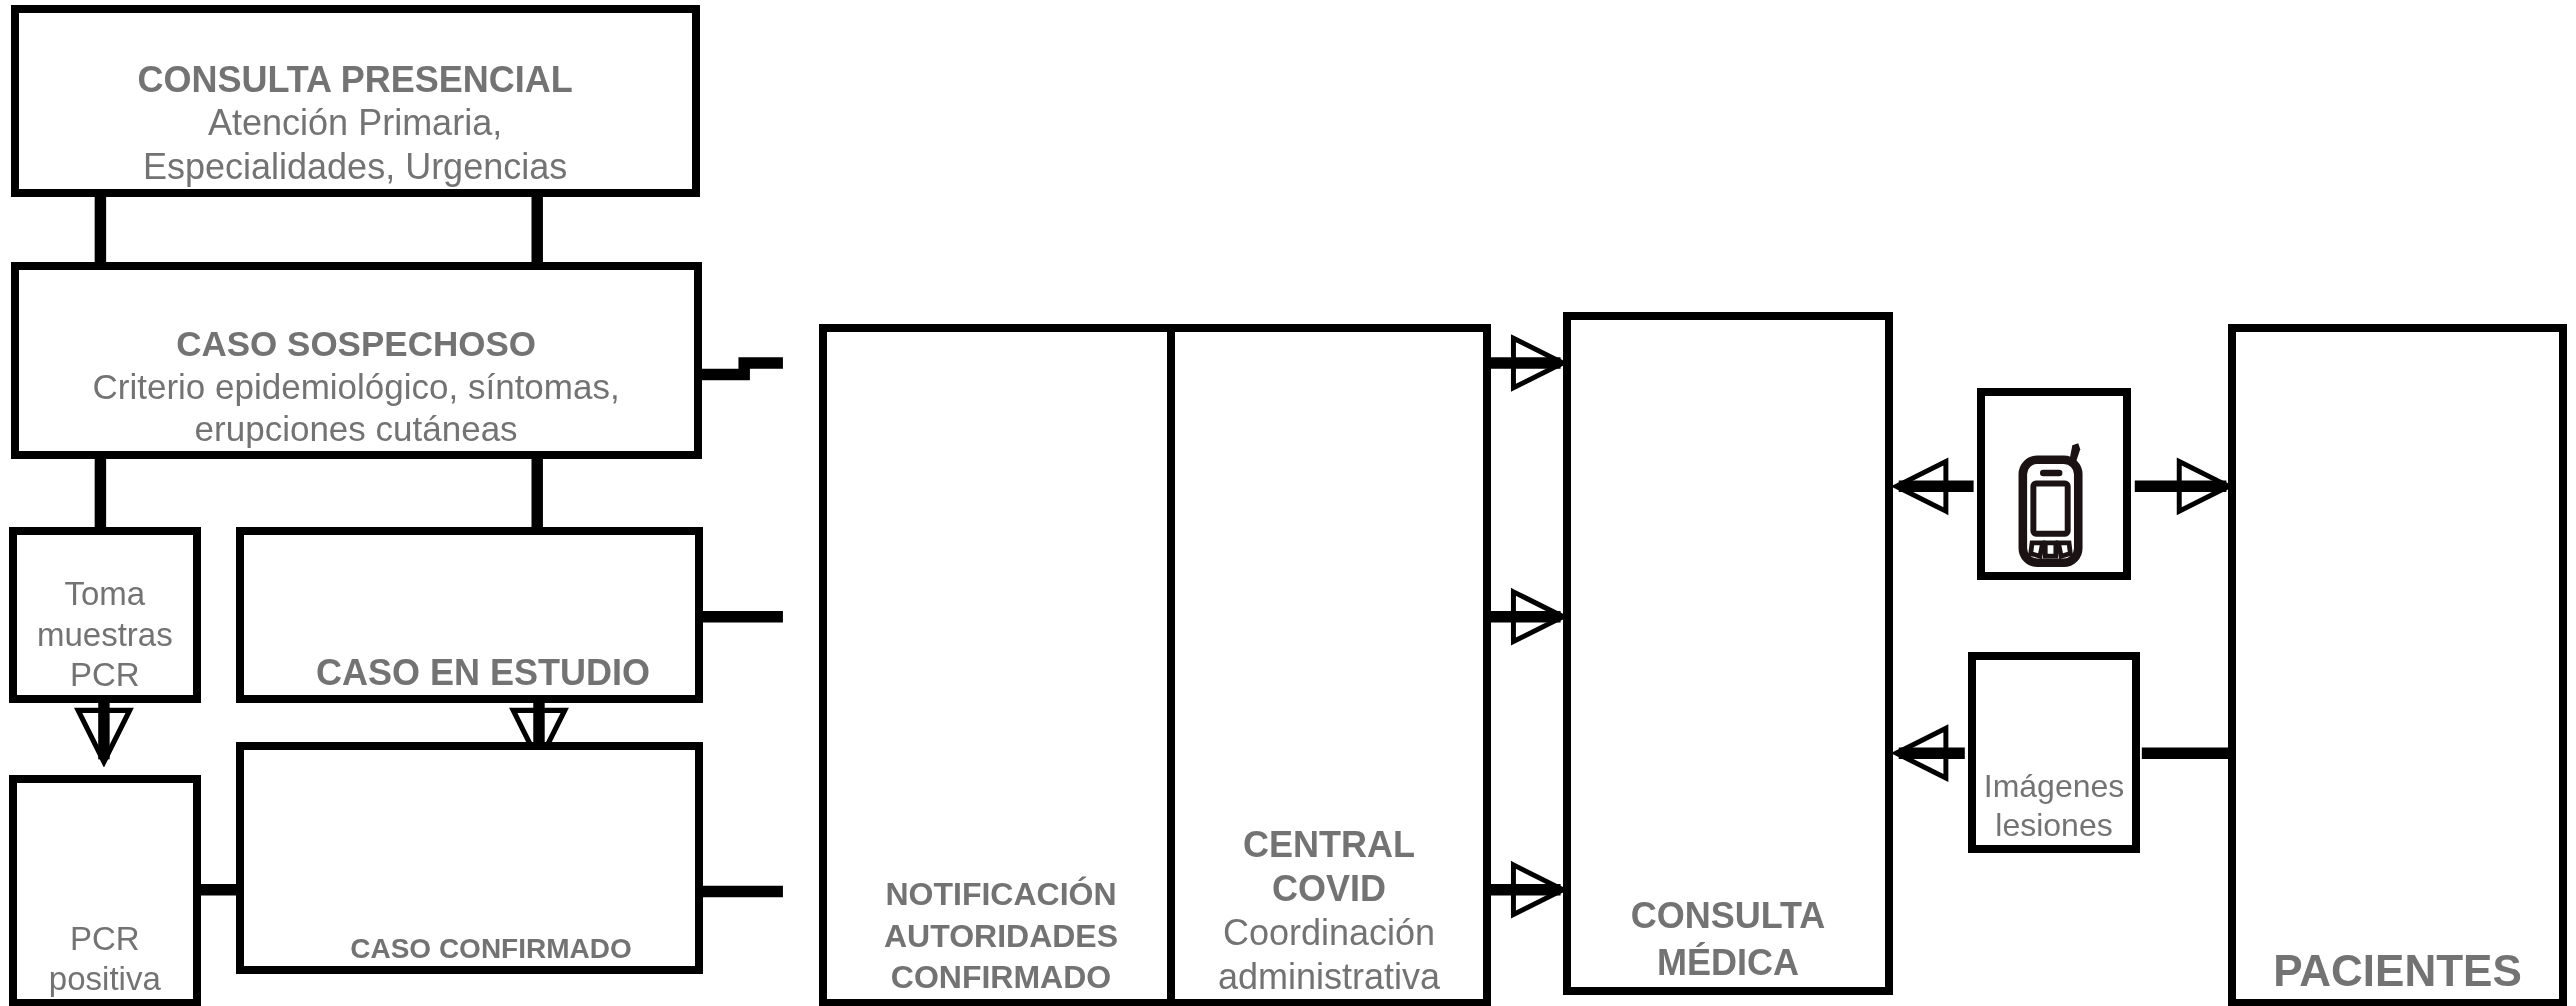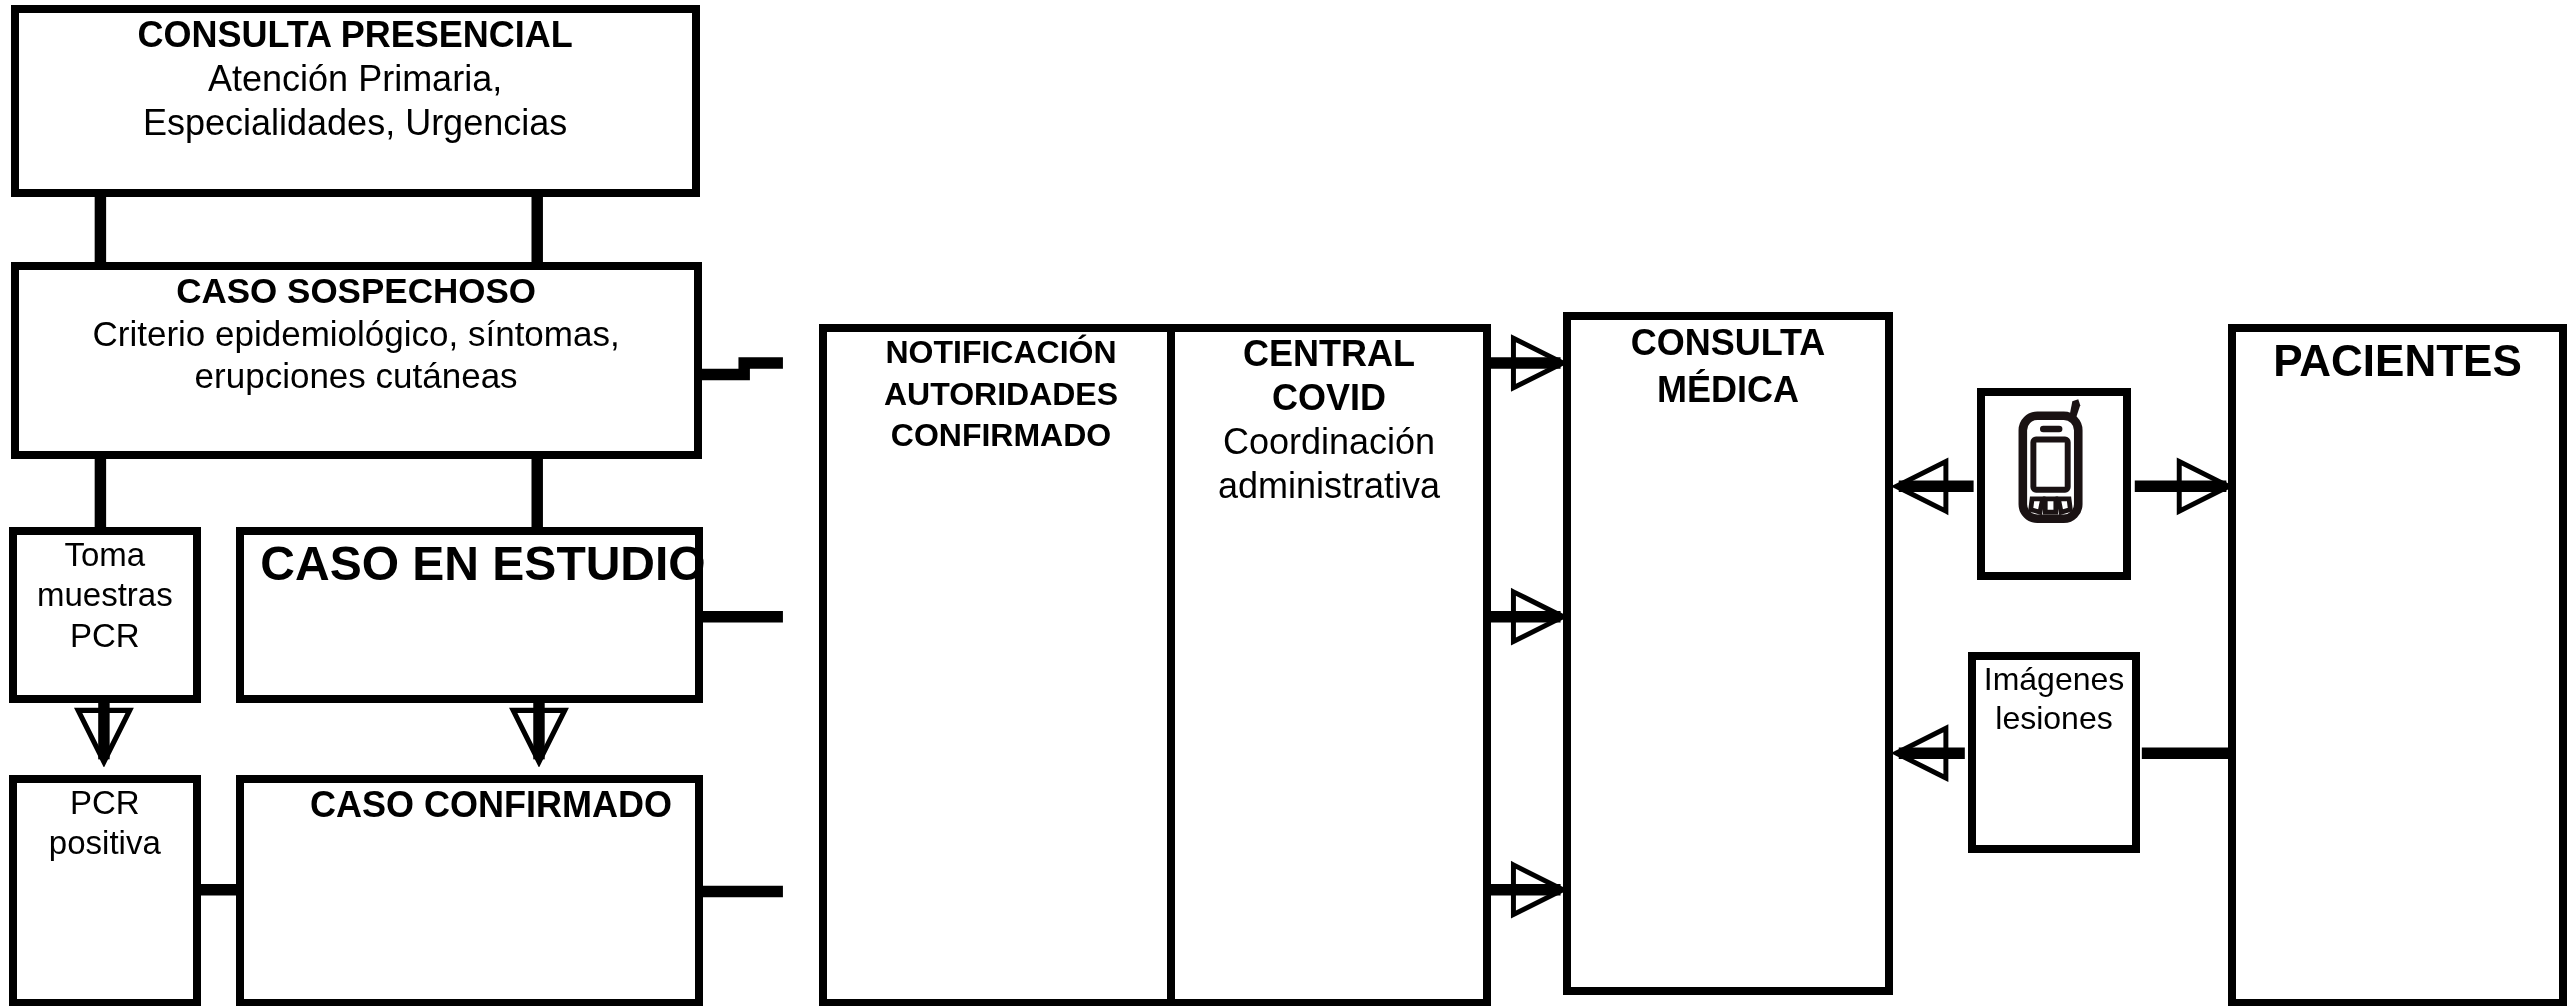--- a/index.html
+++ b/index.html
@@ -19,46 +19,46 @@
   }
   
   .node {
     position: absolute;
     box-sizing: border-box;
     border: 8px solid #000000;
     background: #ffffff;
     display: flex;
     flex-direction: column;
     align-items: center;
-    justify-content: flex-start;
+    justify-content: flex-end;
     text-align: center;
-    color: #000000;
+    color: #737373;
     z-index: 5;
   }
   .node .ttl {
     font-weight: bold;
     line-height: 1.22;
     white-space: nowrap;
   }
   .node .sub {
     font-weight: normal;
     line-height: 1.22;
   }
   .node .ln {
     display: block;
     white-space: nowrap;
   }
 
   
   #n-consulta-presencial { left: 10.6px;   top: 5.3px;    width: 689px;  height: 192px; font-size: 36px; }
   #n-caso-sospechoso     { left: 10.6px;   top: 262px;  width: 691px;  height: 197px; font-size: 35px; }
   #n-toma-muestras       { left: 8.8px;   top: 527px;  width: 192px;  height: 176px; font-size: 33px; }
-  #n-caso-estudio        { left: 236px;  top: 527px;  width: 467px;  height: 176px; font-size: 48px; padding-left: 27px; }
+  #n-caso-estudio        { left: 236px;  top: 527px;  width: 467px;  height: 176px; font-size: 36px; padding-left: 27px; }
   #n-pcr-positiva        { left: 8.8px;   top: 775px;  width: 192px;  height: 232px; font-size: 33px; }
-  #n-caso-confirmado     { left: 236px;  top: 775px;  width: 467px;  height: 232px; font-size: 36px; padding-left: 43px; }
+  #n-caso-confirmado     { left: 236px;  top: 742px;  width: 467px;  height: 232px; font-size: 28px; padding-left: 43px; }
   #n-notificacion        { left: 819px;  top: 324px;  width: 364px;  height: 683px; font-size: 32px; }
   #n-central-covid       { left: 1167px; top: 324px;  width: 324px;  height: 683px; font-size: 36px; }
   #n-consulta-medica     { left: 1563px; top: 312px;  width: 330px;  height: 683px; font-size: 36px; }
   #n-pacientes           { left: 2228px; top: 324px;  width: 339px;  height: 683px; font-size: 44px; }
   #n-phone               { left: 1977px; top: 388px;  width: 154px;  height: 192px; }
   #n-imagenes            { left: 1968px; top: 652px;  width: 172px;  height: 201px; font-size: 32px; }
 
   #n-consulta-medica .ttl,
   #n-pacientes .ttl,
   #n-notificacion .ttl { line-height: 1.30; }

